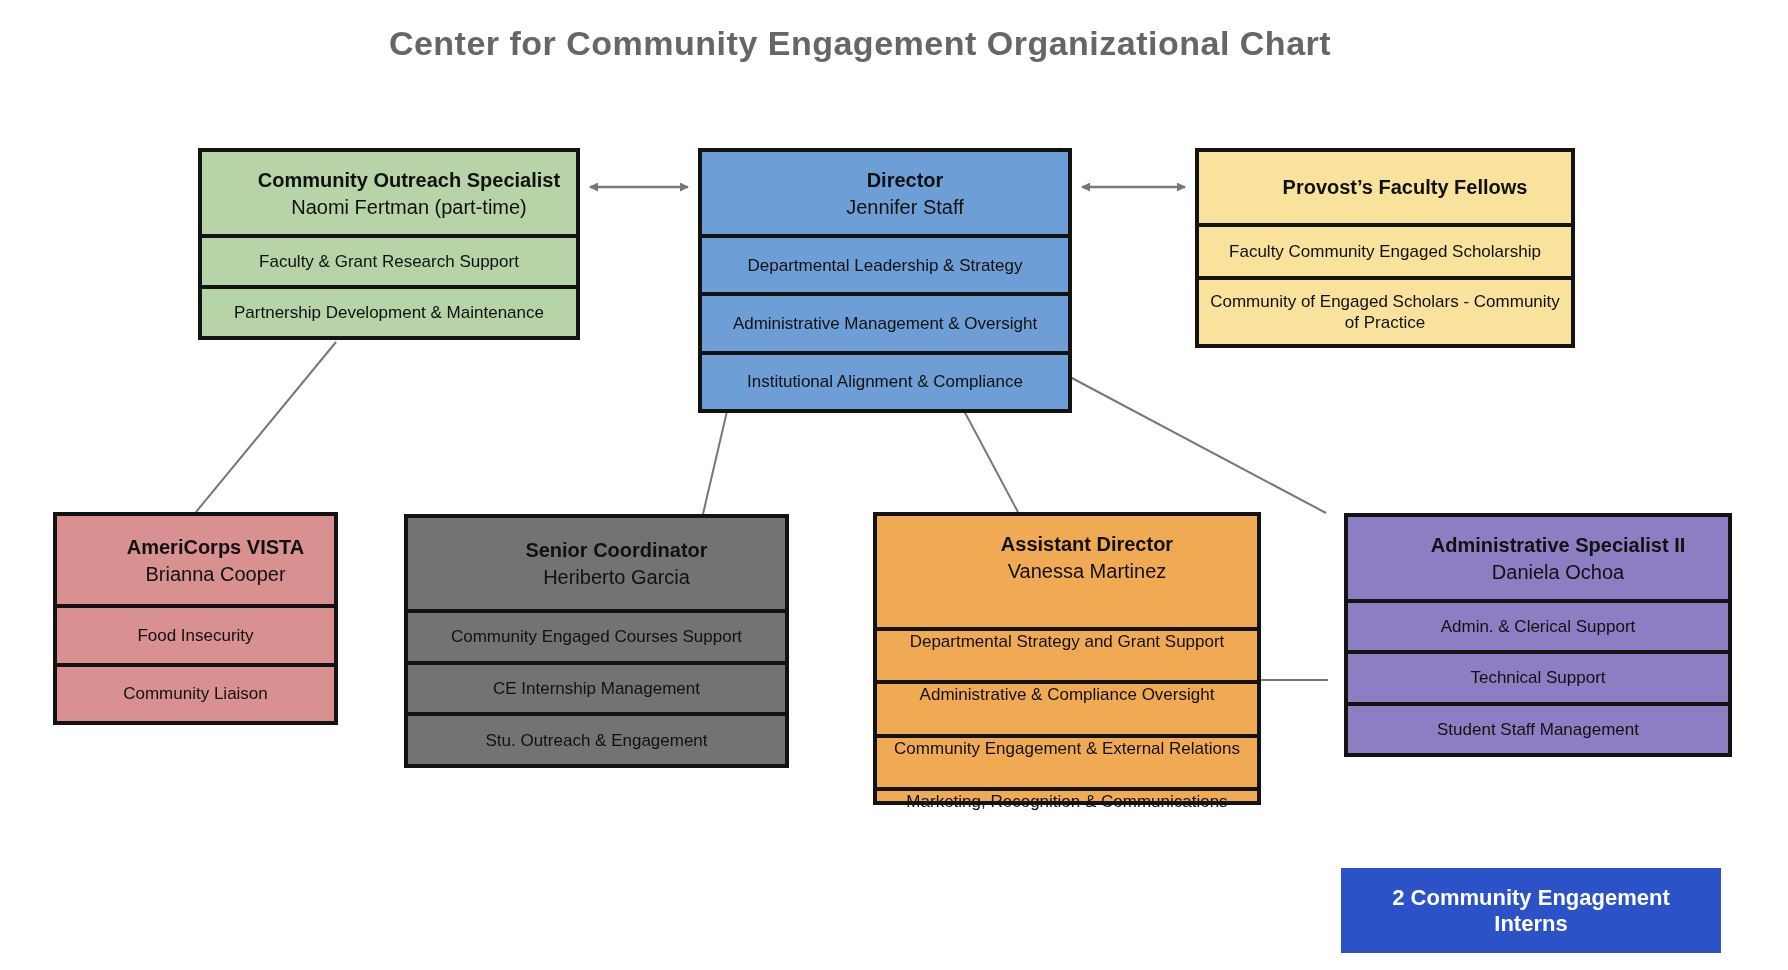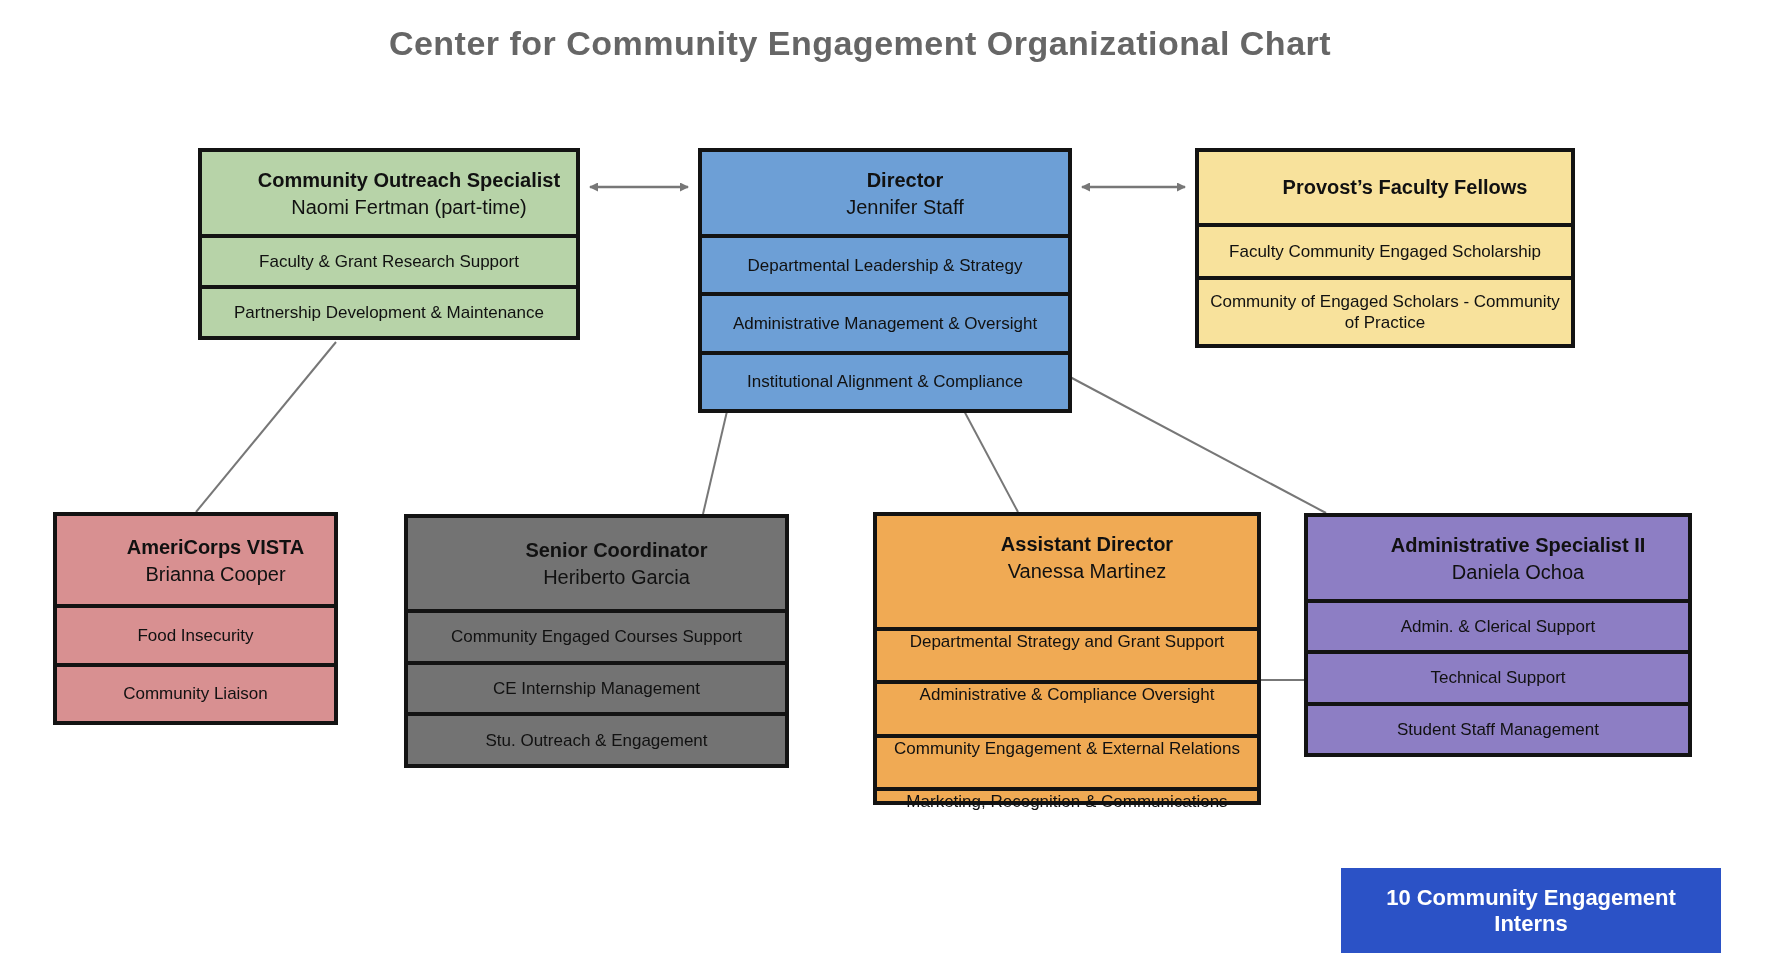--- a/index.html
+++ b/index.html
@@ -119,25 +119,25 @@
     <div class="box-header" style="height:83px;">
       <div class="role">Assistant Director</div>
       <div class="person">Vanessa Martinez</div>
     </div>
     <div class="box-row">Departmental Strategy and Grant Support</div>
     <div class="box-row">Administrative &amp; Compliance Oversight</div>
     <div class="box-row">Community Engagement &amp; External Relations</div>
     <div class="box-row">Marketing, Recognition &amp; Communications</div>
   </div>
 
-  <div class="org-box" style="left: 1304px; top: 513px; width: 388px; height: 244px; background-color: rgb(141, 126, 196);">
+  <div class="org-box" style="left: 1344px; top: 513px; width: 388px; height: 244px; background-color: rgb(141, 126, 196);">
     <div class="box-header" style="height:82px;">
       <div class="role">Administrative Specialist II</div>
       <div class="person">Daniela Ochoa</div>
     </div>
     <div class="box-row">Admin. &amp; Clerical Support</div>
     <div class="box-row">Technical Support</div>
     <div class="box-row">Student Staff Management</div>
   </div>
 
-  <div class="interns-box" style="left: 1341px; top: 868px; width: 380px; height: 85px; background-color: rgb(43, 82, 198); color: rgb(255, 255, 255);">10 Community Engagement Interns</div>
+  <div class="interns-box" style="left: 1341px; top: 868px; width: 380px; height: 85px; background-color: rgb(43, 82, 198); color: rgb(255, 255, 255);">2 Community Engagement Interns</div>
 
 </div>
 
 </body></html>

